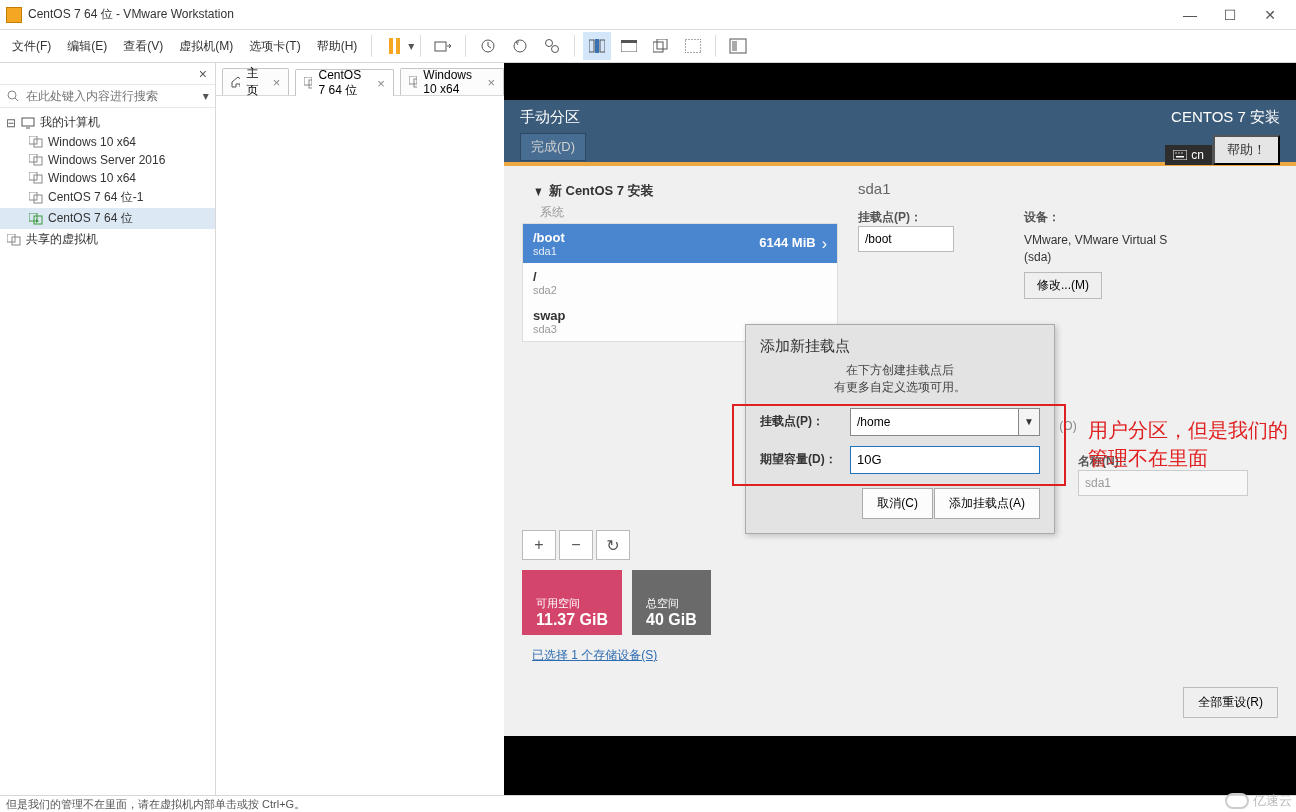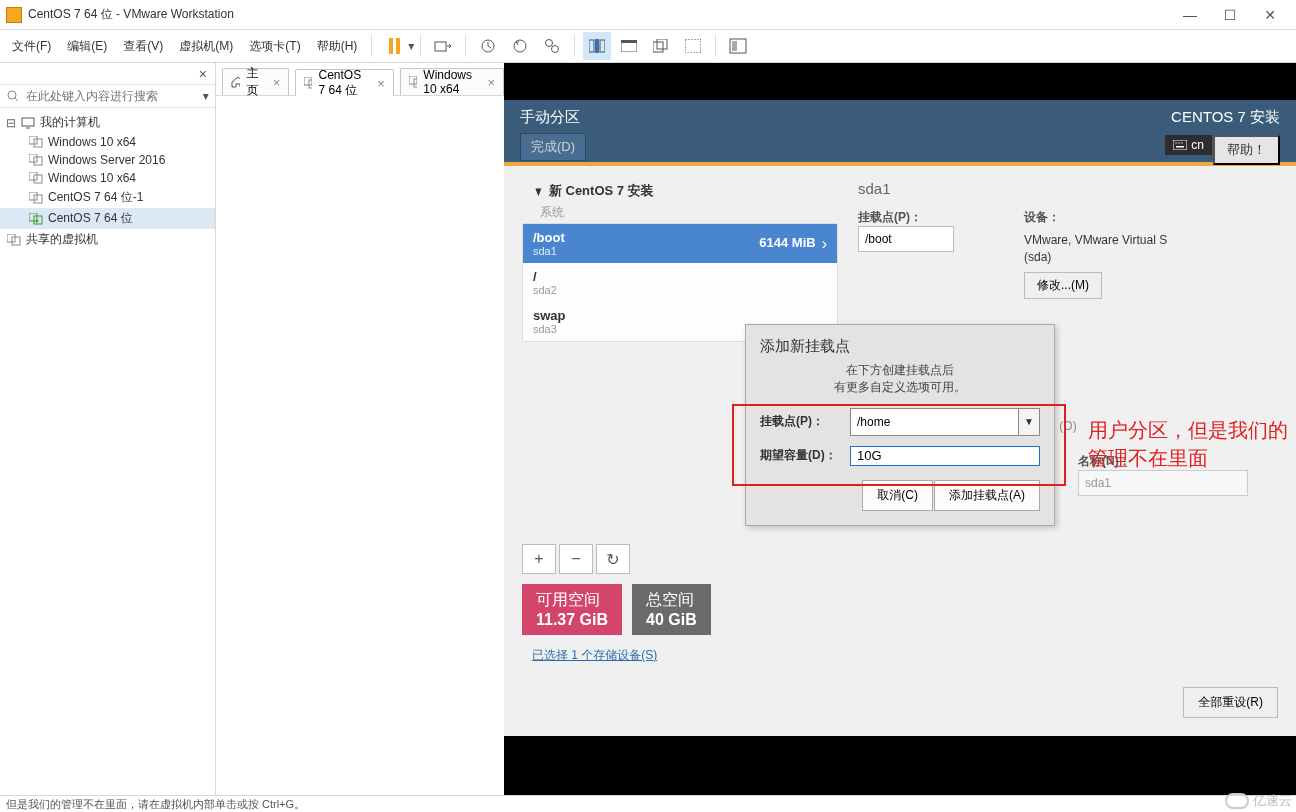--- a/index.html
+++ b/index.html
@@ -49,21 +49,21 @@
 .vm-area { flex: 1; background: #000; display: flex; align-items: flex-start; justify-content: center; position: relative; }
 .vm-screen { width: 792px; height: 636px; margin-top: 37px; background: #f0f0f0; position: relative; font-size: 13px; color: #333; }
 
 
 .ana-hdr { height: 66px; background: #3b5b7a; color: #fff; padding: 8px 16px; display: flex; justify-content: space-between; align-items: flex-start; border-bottom: 4px solid #efa742; }
 .ana-hdr-left { display: flex; flex-direction: column; gap: 6px; align-items: flex-start; }
 .ana-title { font-size: 15px; }
 .done-btn { background: #476d92; border: 1px solid #2d4963; color: #d1d1d1; padding: 4px 10px; font-size: 13px; }
 .ana-hdr-right { display: flex; align-items: flex-end; flex-direction: column; gap: 8px; }
 .ana-brand { font-size: 15px; }
-.ana-lang { display: flex; align-items: flex-start; gap: 0; padding-left: 24px; }
+.ana-lang { display: flex; align-items: flex-end; gap: 0; padding-left: 24px; }
 .kbd-ind { background: #2d2d2d; color: #fff; padding: 3px 8px; display: flex; align-items: center; gap: 4px; font-size: 12px; border-right: 1px solid #555; }
 .help-btn { background: #e5e5e5; color: #333; padding: 4px 12px; font-size: 13px; }
 
 .ana-body { padding: 14px 18px 12px 18px; display: flex; gap: 20px; height: 510px; }
 .part-left { width: 316px; display: flex; flex-direction: column; }
 .part-title { font-weight: bold; padding: 2px 0 4px 10px; display: flex; align-items: center; }
 .part-title .tri { display: inline-block; margin-right: 4px; transform: scaleX(0.8); }
 .sys-label { color: #999; padding-left: 18px; font-size: 12px; margin-bottom: 2px; }
 .part-list { border: 1px solid #ddd; background: #fdfdfd; }
 .part-row { display: flex; justify-content: space-between; align-items: center; padding: 6px 10px; }
@@ -74,21 +74,21 @@
 .part-row .size { font-weight: bold; font-size: 13px; }
 .part-row .arrow { color: #fff; font-size: 16px; margin-left: 6px; }
 .part-row.nonsel .name { color: #333; }
 .part-row.nonsel .dev { color: #888; }
 
 .part-btns { display: flex; gap: 3px; margin-top: 10px; }
 .sqbtn { width: 34px; height: 30px; background: #fff; border: 1px solid #bbb; display: flex; align-items: center; justify-content: center; font-size: 16px; color: #555; }
 
 .space-row { display: flex; gap: 10px; margin-top: 10px; }
 .space-box { padding: 6px 14px; color: #fff; text-align: left; }
-.space-box .lbl { font-size: 16px; }
+.space-box .lbl { font-size: 11px; margin-top: 20px; }
 .space-box .val { font-size: 16px; font-weight: bold; }
 .space-box.avail { background: #d4456b; }
 .space-box.total { background: #6a6a6a; }
 
 .storage-link { color: #2c6cb0; text-decoration: underline; margin-top: 12px; font-size: 12px; padding-left: 10px; }
 
 .part-right { flex: 1; }
 .rhdr { font-size: 15px; margin-bottom: 12px; color: #666; }
 .field-label { font-weight: bold; font-size: 12px; color: #555; }
 .text-input { border: 1px solid #bbb; padding: 4px 6px; background: #fff; width: 96px; height: 26px; font-size: 12px; }
@@ -101,21 +101,21 @@
 
 
 .modal { position: absolute; left: 241px; top: 224px; width: 310px; background: #e3e3e3; border: 1px solid #aaa; padding: 12px 14px 14px; box-shadow: 2px 2px 6px rgba(0,0,0,0.2); }
 .modal-title { font-size: 15px; margin-bottom: 6px; }
 .modal-sub { font-size: 12px; color: #444; text-align: center; line-height: 1.4; margin-bottom: 12px; }
 .modal-row { display: flex; align-items: center; justify-content: space-between; margin-bottom: 10px; }
 .modal-label { font-weight: bold; font-size: 12px; }
 .combo { display: flex; width: 190px; }
 .combo input { flex: 1; border: 1px solid #888; border-right: none; padding: 4px 6px; font-size: 12px; height: 28px; }
 .combo .cbtn { width: 24px; border: 1px solid #888; background: #f4f4f4; display: flex; align-items: center; justify-content: center; font-size: 10px; }
-.modal-input { width: 190px; border: 1.5px solid #1e73be; padding: 4px 6px; font-size: 13px; height: 20px; outline: none; }
+.modal-input { width: 190px; border: 1.5px solid #1e73be; padding: 4px 6px; font-size: 13px; height: 28px; outline: none; }
 .modal-btns { display: flex; justify-content: flex-end; gap: 1px; margin-top: 14px; }
 .mbtn { background: #fcfcfc; border: 1px solid #aaa; padding: 6px 14px; font-size: 12px; }
 
 
 .red-box { position: absolute; border: 2px solid #e02020; pointer-events: none; }
 .red-text { position: absolute; color: #e02020; font-size: 20px; line-height: 1.4; pointer-events: none; }
 
 
 .statusbar { height: 17px; background: #fff; border-top: 1px solid #d8d8d8; padding: 0 6px; font-size: 11px; color: #555; display: flex; align-items: center; }
 

